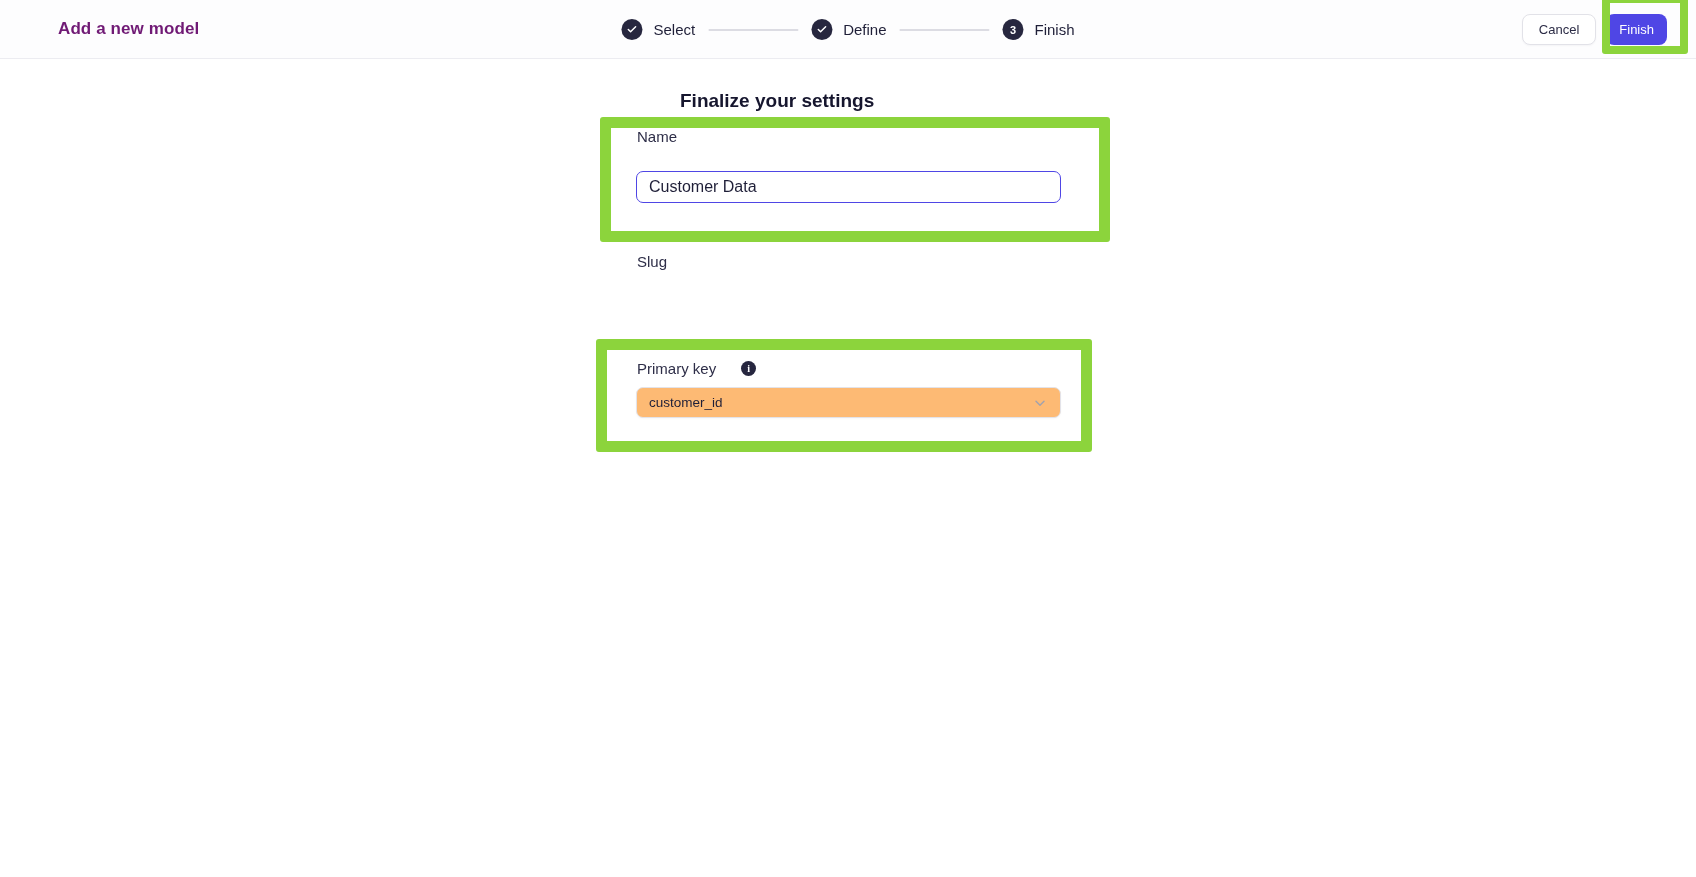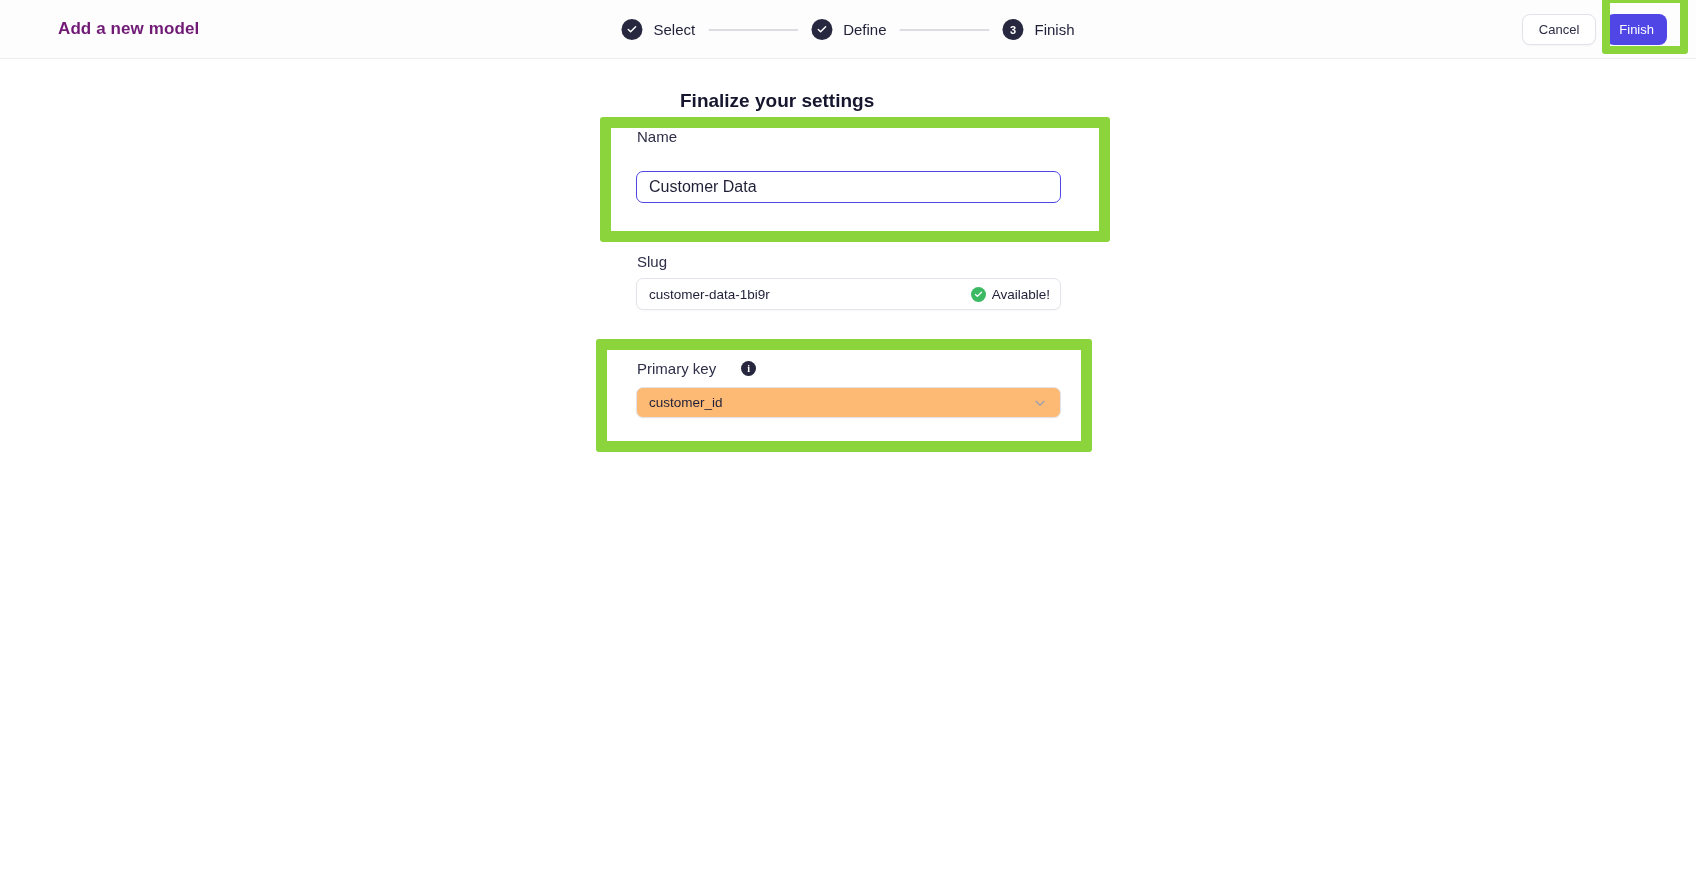--- a/index.html
+++ b/index.html
@@ -253,31 +253,20 @@
       <button class="btn btn-finish">Finish</button>
     </div>
   </div>
 
   <div class="content-heading">Finalize your settings</div>
 
   <div class="field-label label-name">Name</div>
   <input class="text-input input-name" type="text" value="Customer Data" style="">
 
   <div class="field-label label-slug">Slug</div>
-  <div class="slug-box">
-    <span class="slug-value">customer-data-1bi9r</span>
-    <span class="slug-status">
-      <span class="check-badge">
-        <svg width="9" height="9" viewBox="0 0 24 24">
-            <path d="M20 6L9 17l-5-5" stroke="#ffffff" stroke-width="3.6" fill="none" stroke-linecap="round" stroke-linejoin="round"></path>
-          </svg>
-      </span>
-      <span class="slug-status-text">Available!</span>
-    </span>
-  </div>
 
   <div class="field-label label-pk">
     <span>Primary key</span>
     <span class="info-icon">i</span>
   </div>
   <div class="select-box">
     <span class="select-value">customer_id</span>
     <span style="display:inline-flex;">
       <svg width="16" height="16" viewBox="0 0 24 24">
           <path d="M6 9.5l6 6 6-6" stroke="#a2a2ad" stroke-width="2.2" fill="none" stroke-linecap="round" stroke-linejoin="round"></path>

